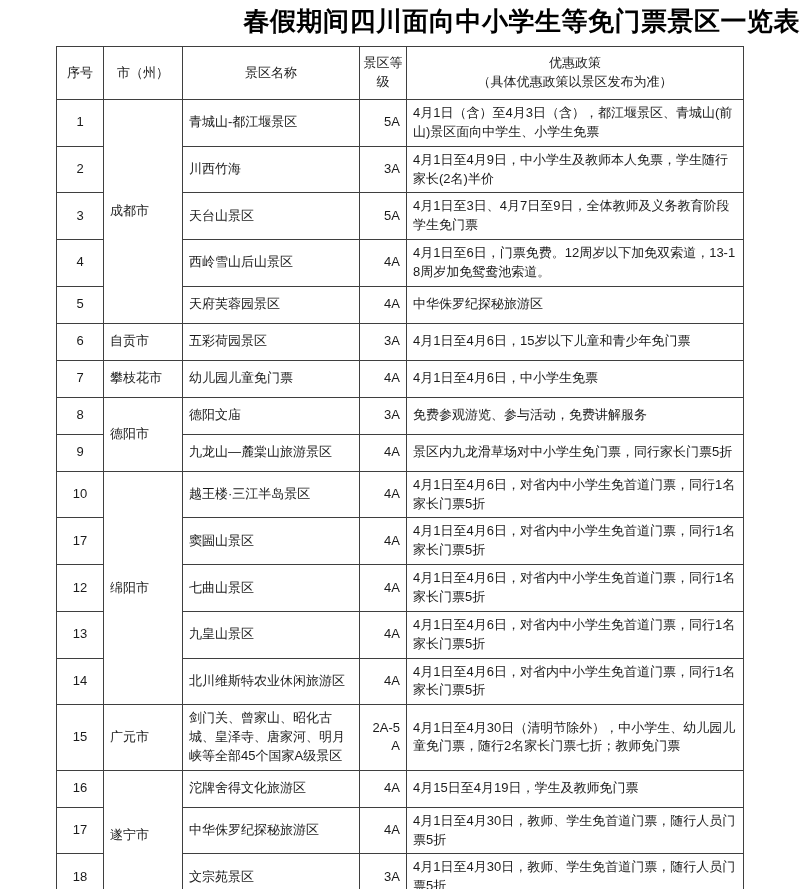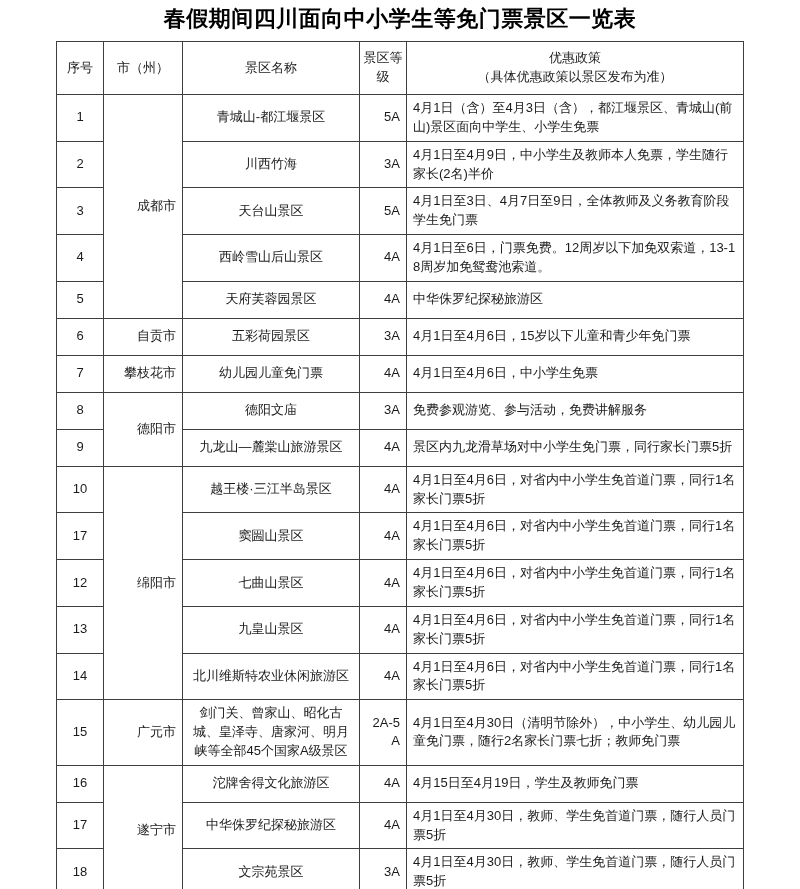--- a/index.html
+++ b/index.html
@@ -14,23 +14,23 @@
     color: #1a1a1a;
     overflow: hidden;
   }
   .page {
     width: 800px;
     height: 889px;
     box-sizing: border-box;
     padding-top: 2px;
   }
   .title {
-    font-size: 22px;
+    font-size: 26px;
     font-weight: 700;
-    text-align: center;
+    text-align: right;
     margin: 2px 0 7px 0;
     color: #000000;
     letter-spacing: 0.5px;
     font-family: Liberation Mono, monospace;
   }
   table.tbl {
     border-collapse: collapse;
     table-layout: fixed;
     width: 678px;
     margin: 0 auto;
@@ -44,22 +44,22 @@
     word-break: break-all;
     background: #ffffff;
   }
   .tbl thead th {
     font-weight: 400;
     text-align: center;
     height: 44px;
     padding: 4px 2px;
   }
   .col-no     { width: 42px;  text-align: center; }
-  .col-city   { width: 74px;  text-align: right; }
-  .col-name   { width: 172px; text-align: center; }
+  .col-city   { width: 74px;  text-align: left; }
+  .col-name   { width: 172px; text-align: left; }
   .col-grade  { width: 42px;  text-align: right; padding-left: 2px; padding-right: 2px; }
   .col-policy { width: 332px; text-align: left; }
   .tbl tbody td { height: 28px; }
   .policy-head-line { text-align: center; }
 </style>
 </head>
 <body>
 
 <div class="page">
   <h1 class="title">春假期间四川面向中小学生等免门票景区一览表</h1>

